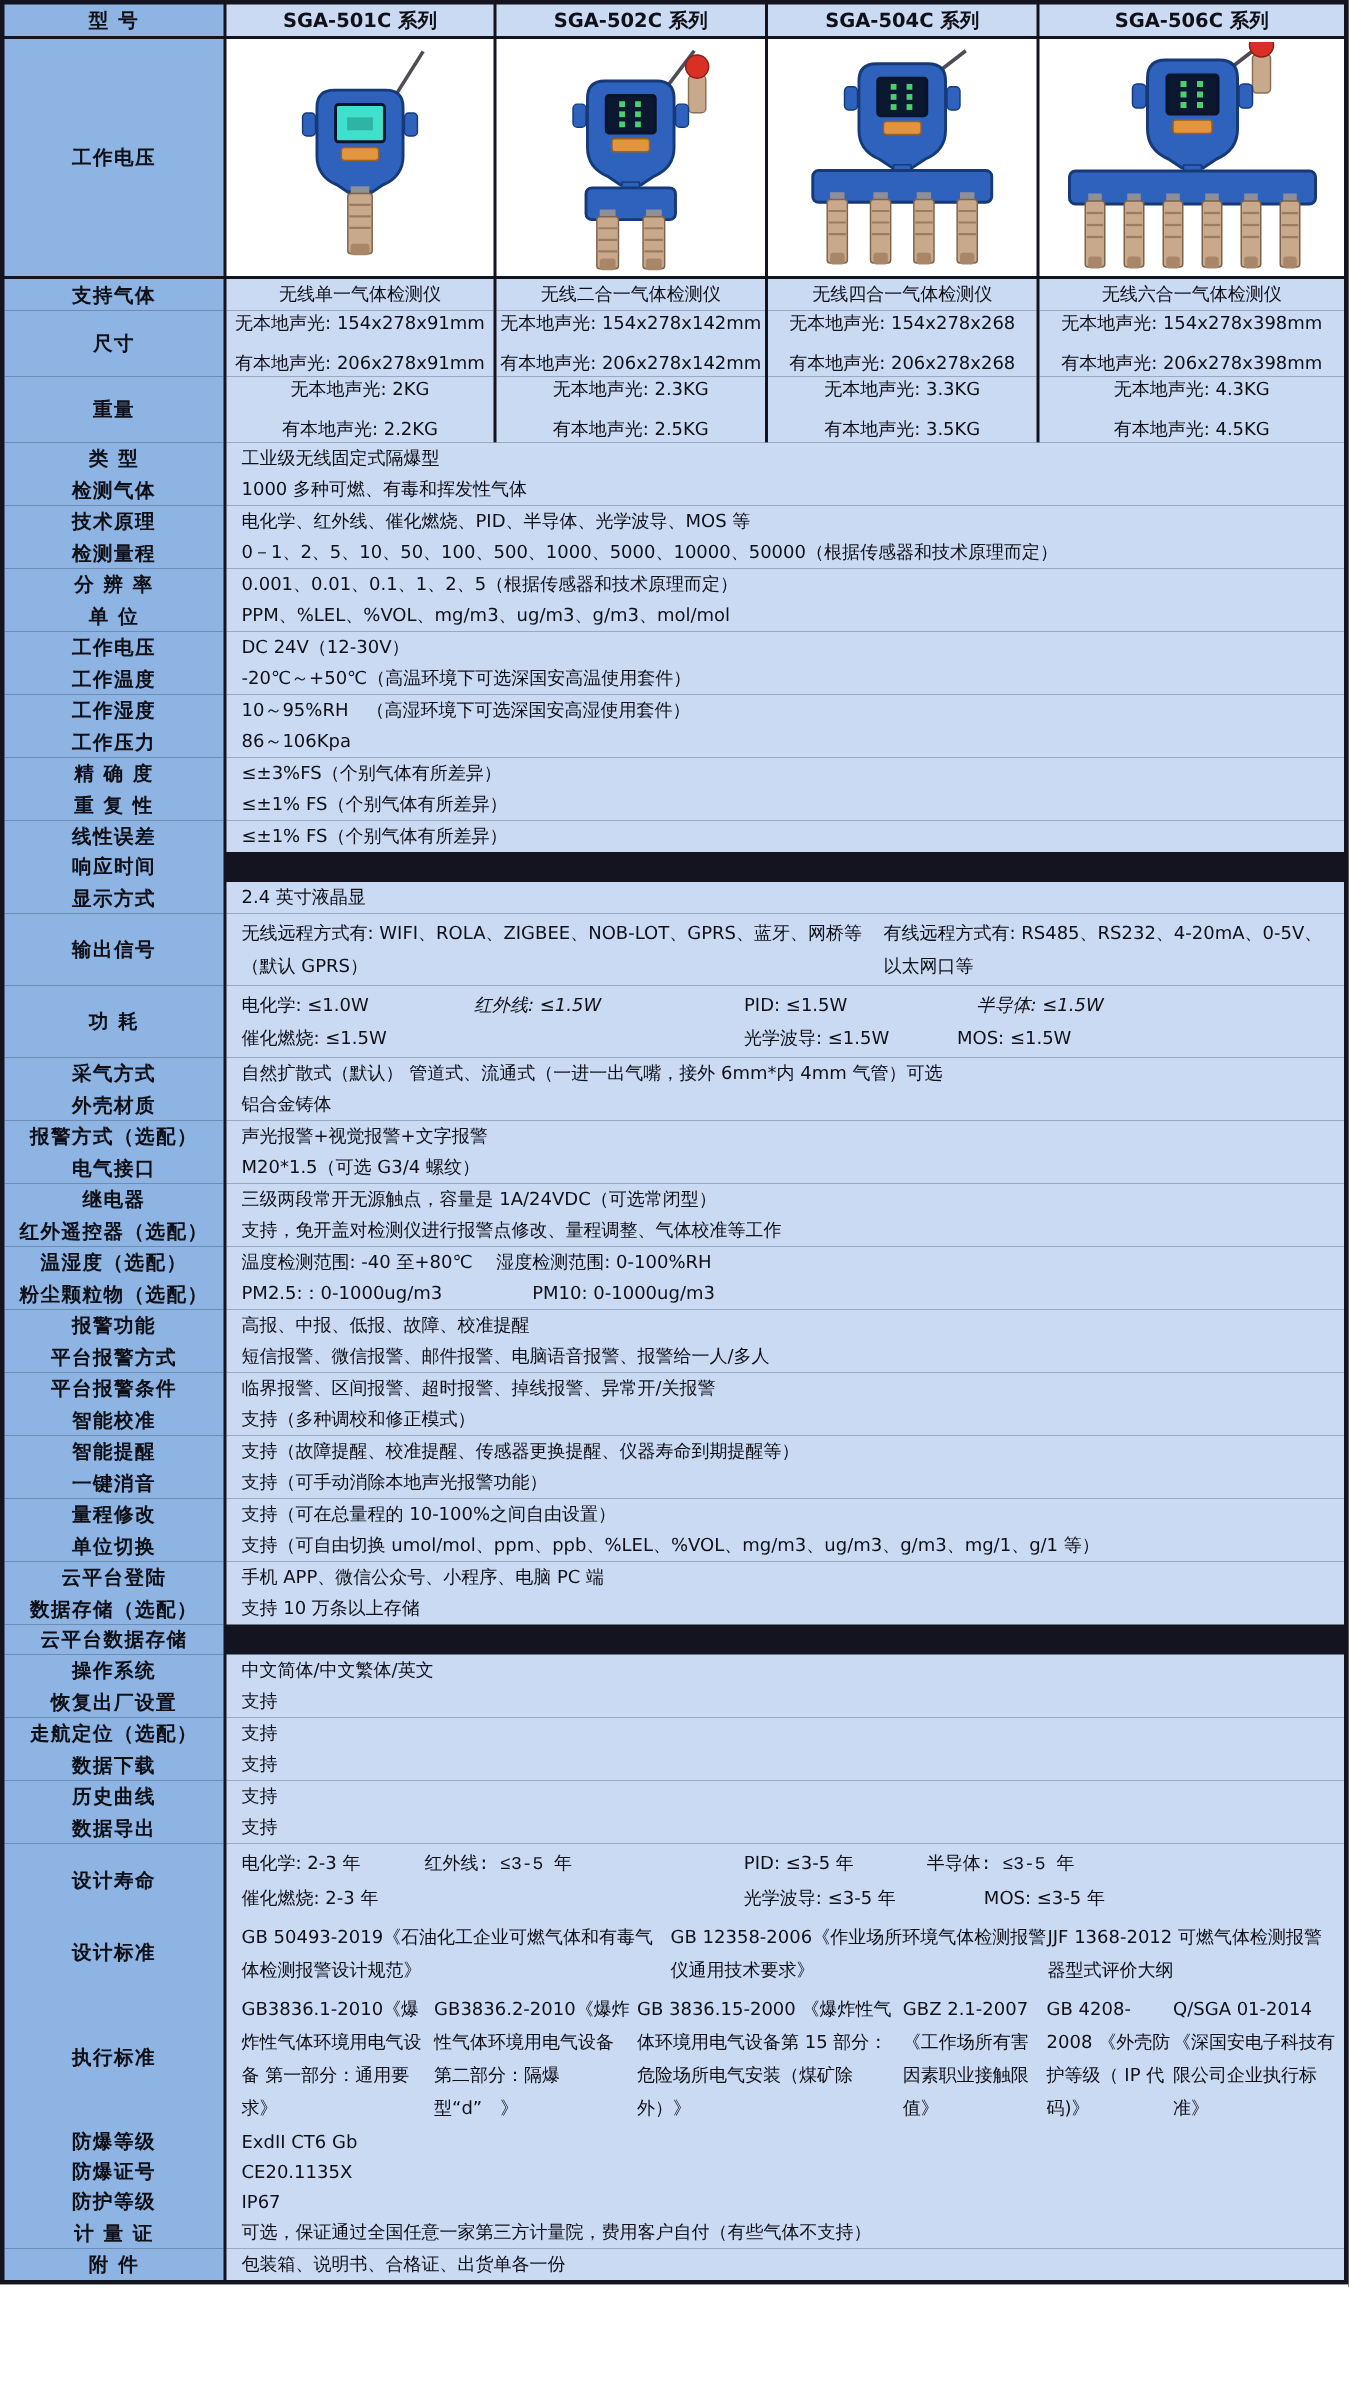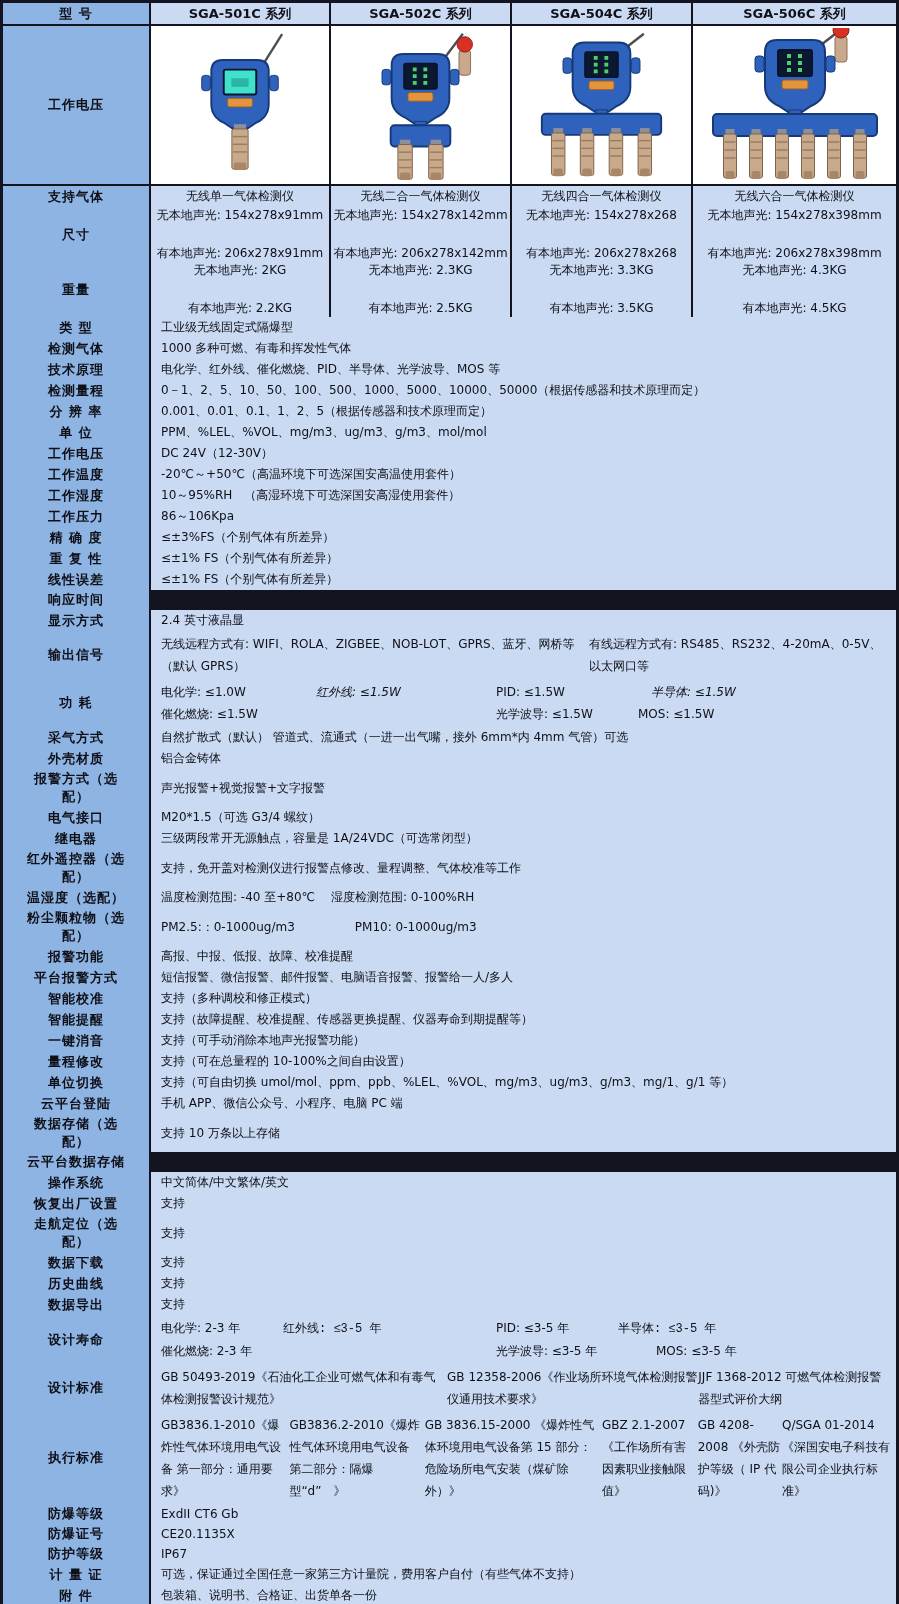--- a/index.html
+++ b/index.html
@@ -7,27 +7,27 @@
   }
   *{box-sizing:border-box;margin:0;padding:0;}
   body{width:899px;font-family:"DejaVu Sans","Liberation Sans",sans-serif;color:var(--txt);background:#fff;}
   .table{width:899px;border:3px solid var(--line);background:var(--line);
          display:flex;flex-direction:column;gap:2px;}
   .row{display:grid;gap:2px;background:var(--line);}
   .g5{grid-template-columns:146px 178px 179px 179px 1fr;}
   .g2{grid-template-columns:146px 1fr;}
   .cell{background:var(--valbg);display:flex;align-items:center;}
   .label{background:var(--labelbg);justify-content:center;font-weight:bold;
-         font-size:13px;text-align:center;letter-spacing:1px;padding:1px 18px;}
+         font-size:13px;text-align:center;letter-spacing:1px;padding:1px 2px;}
   .model{justify-content:center;font-weight:bold;font-size:13px;}
   .header-row .cell{min-height:21px;}
   .image-row .cell{min-height:158px;}
   .imgcell{background:#ffffff;justify-content:center;align-items:flex-start;padding-top:2px;}
   .colcell{justify-content:center;font-size:12px;min-height:21px;text-align:center;}
-  .col2cell{flex-direction:column;justify-content:center;font-size:12px;min-height:41px;gap:21px;text-align:center;}
+  .col2cell{flex-direction:column;justify-content:center;font-size:12px;min-height:41px;gap:10px;text-align:center;}
   .span-val{font-size:12px;padding:2px 4px 2px 10px;min-height:19px;white-space:pre-wrap;}
   .linescell{align-items:flex-end;justify-content:center;
              font-size:12px;padding:2px 4px 2px 10px;}
   .linescell .line{line-height:22px;white-space:pre-wrap;}
   .seg{display:inline-block;white-space:nowrap;}
   .segments-power .seg:nth-child(1){width:155px;}
   .segments-power .seg:nth-child(2){width:122px;font-style:italic;}
   .segments-power .seg:nth-child(3){width:142px;}
   .segments-life .seg:nth-child(1){width:122px;}
   .segments-life .seg:nth-child(2){width:160px;font-family:Liberation Mono, monospace;}
@@ -353,20 +353,24 @@
       </div>
       <div class="row g2 span">
         <div class="cell label">报警功能</div>
         <div class="cell span-val">高报、中报、低报、故障、校准提醒</div>
       </div>
       <div class="row g2 span">
         <div class="cell label">平台报警方式</div>
         <div class="cell span-val">短信报警、微信报警、邮件报警、电脑语音报警、报警给一人/多人</div>
       </div>
       <div class="row g2 span">
+        <div class="cell label">平台报警条件</div>
+        <div class="cell span-val">临界报警、区间报警、超时报警、掉线报警、异常开/关报警</div>
+      </div>
+      <div class="row g2 span">
         <div class="cell label">智能校准</div>
         <div class="cell span-val">支持（多种调校和修正模式）</div>
       </div>
       <div class="row g2 span">
         <div class="cell label">智能提醒</div>
         <div class="cell span-val">支持（故障提醒、校准提醒、传感器更换提醒、仪器寿命到期提醒等）</div>
       </div>
       <div class="row g2 span">
         <div class="cell label">一键消音</div>
         <div class="cell span-val">支持（可手动消除本地声光报警功能）</div>

